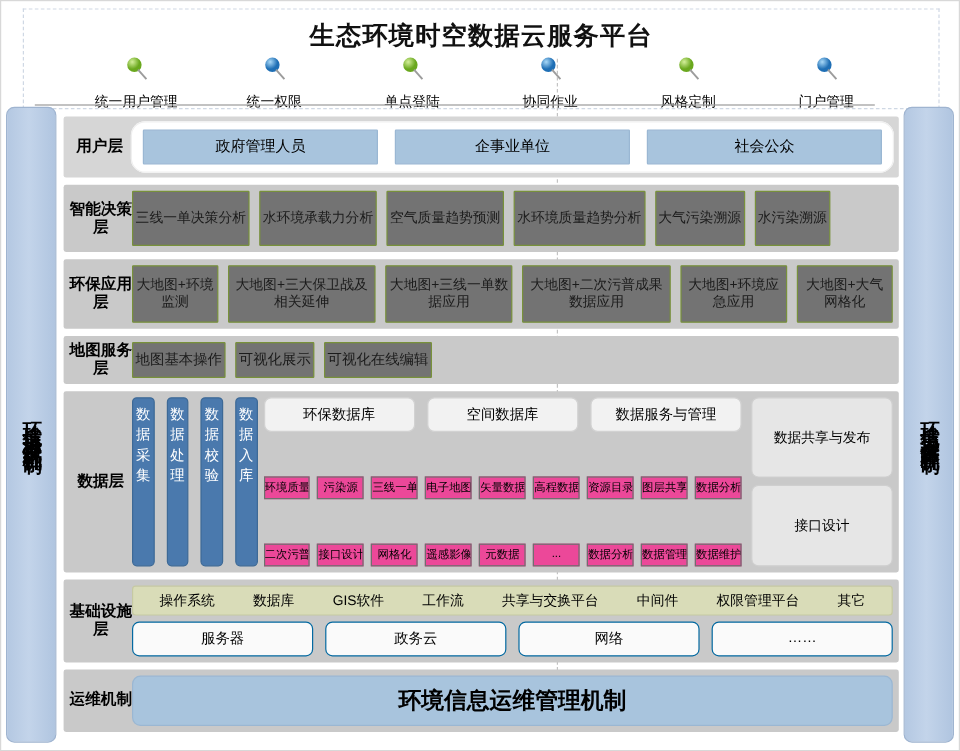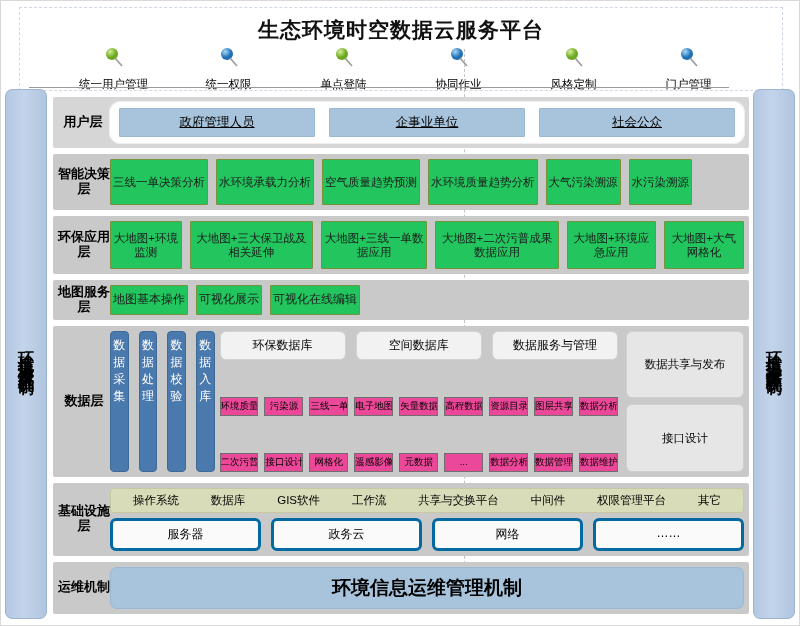--- a/index.html
+++ b/index.html
@@ -71,26 +71,26 @@
   
   .userlayer{
     background:#d6d6d6;border-radius:2px;padding:4px 4px;display:flex;align-items:center;
   }
   .userpanel{
     flex:1;background:#fff;border-radius:12px;padding:7px 10px;
     display:flex;gap:14px;box-shadow:0 0 0 1px #efefef inset;
   }
   .userbox{
     flex:1;background:#a8c4dd;border:1px solid #9ab7d3;
-    font-size:12.5px;text-align:center;padding:5px 0;border-radius:1px;text-decoration:underline;
+    font-size:12.5px;text-align:center;padding:5px 0;border-radius:1px;
   }
 
   
   .olive{
-    background:#22c55e;border:1px solid #78913b;color:#1b1b1b;
+    background:#737373;border:1px solid #78913b;color:#1b1b1b;
     font-size:11.5px;line-height:1.25;text-align:center;
     display:flex;align-items:center;justify-content:center;
     padding:3px 2px;box-sizing:border-box;border-radius:1px;
   }
   .row-decision .olive{min-height:46px;}
   .row-app .olive{min-height:48px;}
   .row-map .olive{min-height:28px;font-size:12px;}
 
   
   .datalayer{background:#c9c9c9;border-radius:2px;padding:5px;display:flex;}
@@ -123,21 +123,21 @@
   
   .infra-right{flex:1;display:flex;flex-direction:column;gap:5px;}
   .infra-top{
     background:#d9dcb8;border:1px solid #c6c9a2;border-radius:3px;
     display:flex;justify-content:space-around;align-items:center;
     font-size:11.5px;padding:4px 6px;
   }
   .infra-top span{white-space:nowrap;}
   .infra-bot{display:flex;gap:10px;}
   .infra-bot .light{
-    flex:1;background:#fafafa;border:3px solid #0369a1;border-radius:6px;
+    flex:1;background:#fafafa;border:1px solid #0369a1;border-radius:6px;
     font-size:12px;text-align:center;padding:5px 0;
   }
 
   
   .ops-box{
     flex:1;background:#a8c4dd;border:1px solid #9ab7d3;border-radius:7px;
     font-size:19px;font-weight:bold;text-align:center;
     display:flex;align-items:center;justify-content:center;min-height:40px;
   }
 </style>

